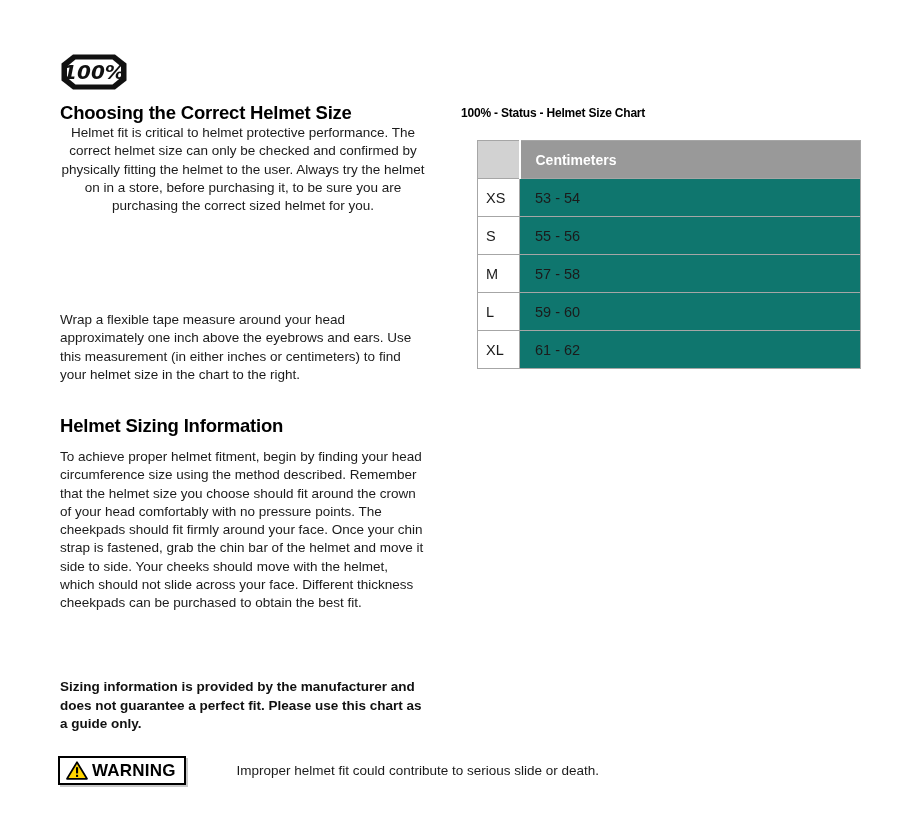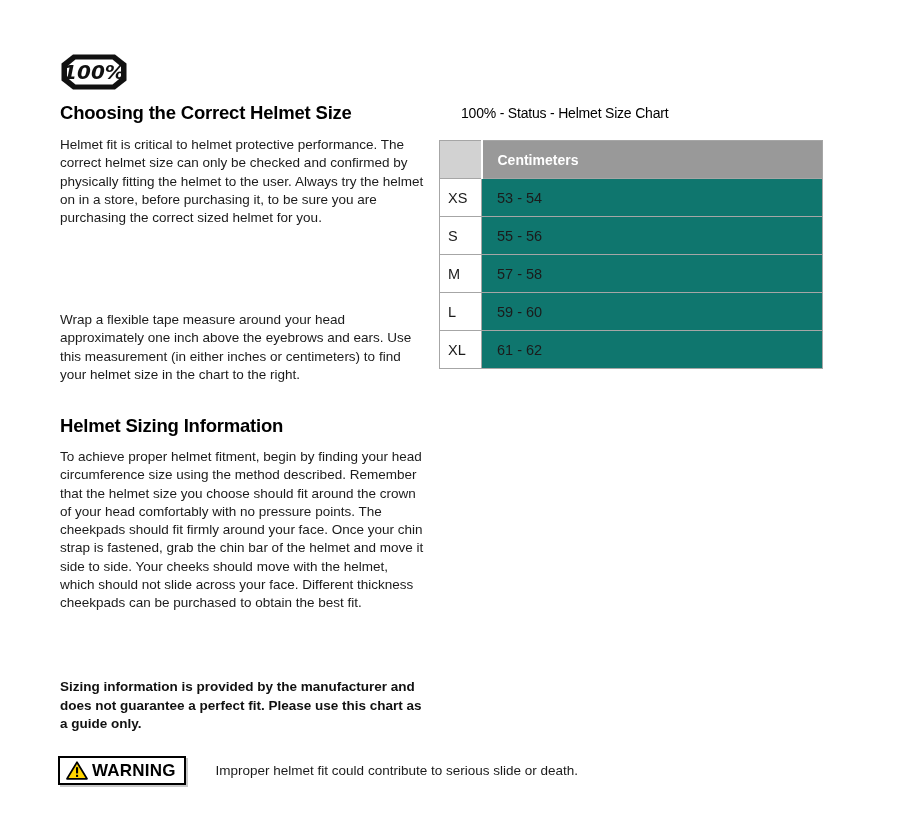--- a/index.html
+++ b/index.html
@@ -18,59 +18,59 @@
   .section-heading {
     position: absolute; left: 60px; width: 380px;
     font-size: 18.5px; font-weight: 700; color: #000;
     letter-spacing: -0.2px; line-height: 22px;
   }
   .body-text {
     position: absolute; left: 60px; width: 366px;
     font-size: 13.5px; line-height: 18.3px; color: #1b1b1b;
   }
   .heading-1 { top: 102px; }
-  .para-1   { top: 136px; }
+  .para-1   { top: 124px; text-align: center; }
   .heading-2 { top: 278px; }
   .para-2   { top: 311px; }
   .heading-3 { top: 415px; }
   .para-3   { top: 448px; }
 
   .disclaimer {
     position: absolute; left: 60px; top: 678px; width: 366px;
     font-size: 13.5px; font-weight: 700; line-height: 18.6px; color: #111;
   }
 
   .warning-row {
     position: absolute; left: 58px; top: 756px;
-    display: flex; align-items: center;
+    display: flex; align-items: center; gap: 21px;
   }
   .warning-box {
     display: flex; align-items: center; gap: 4px;
     background: #fff;
     border: 2px solid #000;
     box-shadow: 2px 2px 0 #c9c9c9;
     padding: 3px 8px 3px 6px;
     height: 29px;
   }
   .warning-label {
     font-size: 17px; font-weight: 800; color: #000; letter-spacing: 0.2px;
     line-height: 1;
   }
   .warning-text {
     margin-left: 30px;
     font-size: 13.5px; color: #1b1b1b;
   }
 
   .chart-title {
     position: absolute; left: 461px; top: 102px; width: 400px;
-    font-size: 14px; font-weight: 400; color: #000;
+    font-size: 12px; font-weight: 700; color: #000;
     letter-spacing: -0.2px; line-height: 22px;
   }
   .size-table {
-    position: absolute; left: 439px; top: 140px; width: 384px;
+    position: absolute; left: 477px; top: 140px; width: 384px;
     border-collapse: collapse;
     font-size: 14.5px; color: #1b1b1b;
   }
   .size-table th, .size-table td {
     border: 1px solid #a6a6a6;
     height: 38px;
     vertical-align: middle;
     text-align: left;
     font-weight: 400;
   }

